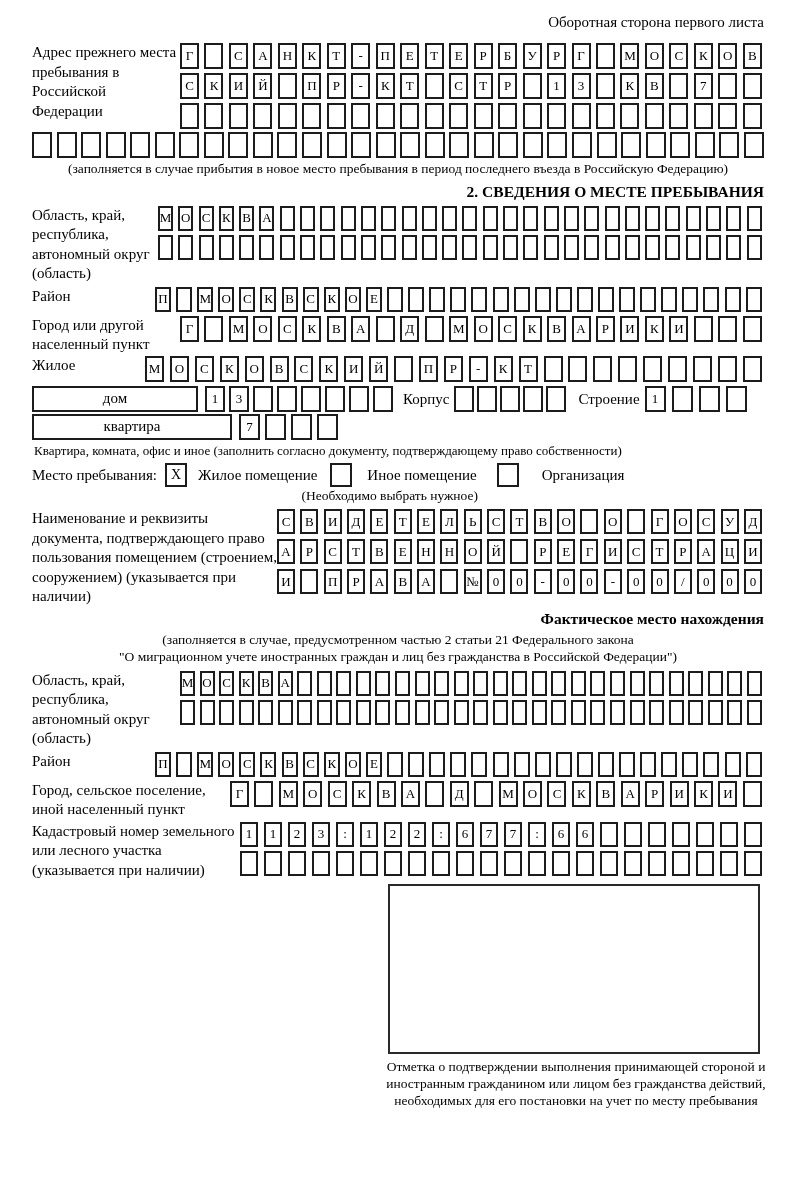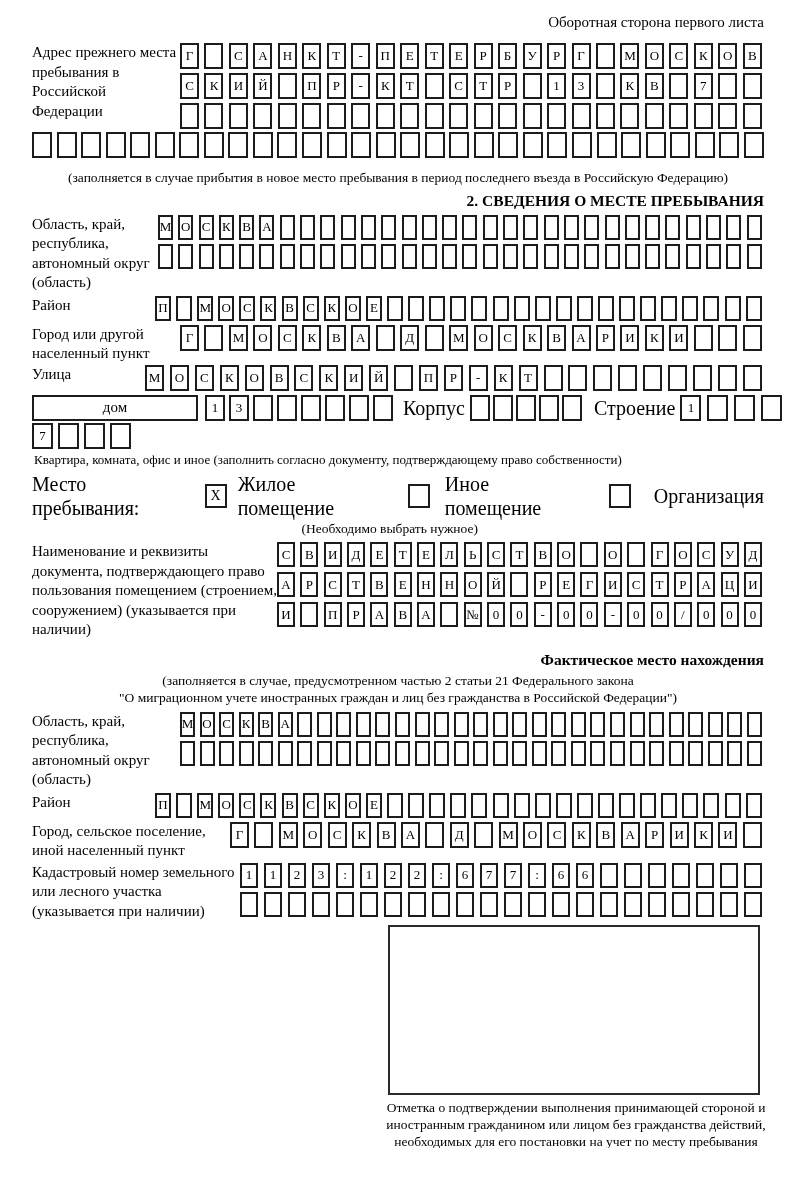--- a/index.html
+++ b/index.html
@@ -36,38 +36,38 @@
   .g-apt { width: 99px; }      .g-apt .cell { width: 21px; }
 
   .named-box {
     border: 2px solid #1c1c1c; height: 26px; display: flex; align-items: center;
     justify-content: center; font-size: 15px; flex: 0 0 auto;
   }
   .box-dom { width: 166px; margin-right: 7px; }
   .box-kv { width: 200px; margin-right: 7px; }
 
   .inline-row { display: flex; align-items: center; }
-  .inline-label { font-size: 20px; line-height: 1.2; }
+  .inline-label { font-size: 15px; line-height: 1.2; }
 
   .caption { font-size: 13px; line-height: 1.2; margin: 3px 0 3px 2px; }
   .center-note { text-align: center; font-size: 13.5px; line-height: 1.25; }
   .sec-title { text-align: right; font-weight: bold; font-size: 15.5px; }
 
   .m-prev { margin-top: 12px; }
-  .m-note1 { margin-top: 12px; }
+  .m-note1 { margin-top: 3px; }
   .m-title { margin-top: 5px; margin-bottom: 5px; }
   .m-block { margin-top: 2px; }
   .m-district { margin-top: 3px; margin-bottom: 4px; }
   .m-street { margin-top: 1px; margin-bottom: 4px; }
   .m-house { margin-top: 2px; }
   .m-apt { margin-top: 2px; }
   .m-stay { margin-top: 5px; }
   .m-selnote { margin-left: 166px; width: 280px; margin-top: 1px; margin-bottom: 4px; text-align: right; }
   .m-doc { margin-top: 2px; }
-  .m-act-title { margin-top: 11px; margin-bottom: 4px; }
+  .m-act-title { margin-top: 3px; margin-bottom: 4px; }
   .m-act-notes { margin-bottom: 5px; }
 
   .checkbox {
     width: 22px; height: 24px; border: 2px solid #1c1c1c; display: inline-flex;
     align-items: center; justify-content: center; font-size: 14px; flex: 0 0 auto;
   }
   .cb1 { margin: 0 11px 0 8px; }
   .cb2 { margin: 0 15px 0 13px; }
   .cb3 { margin: 0 23px 0 20px; }
 
@@ -329,21 +329,21 @@
         <span class="cell">И</span>
         <span class="cell">К</span>
         <span class="cell">И</span>
         <span class="cell"></span>
         <span class="cell"></span>
         <span class="cell"></span>
       </div>
   </div>
 
   <div class="row m-street">
-    <div class="label lw-street">Улица</div>
+    <div class="label lw-street">Жилое</div>
     <div class="grid g-street">
         <span class="cell">М</span>
         <span class="cell">О</span>
         <span class="cell">С</span>
         <span class="cell">К</span>
         <span class="cell">О</span>
         <span class="cell">В</span>
         <span class="cell">С</span>
         <span class="cell">К</span>
         <span class="cell">И</span>
@@ -389,20 +389,21 @@
     <div class="inline-label" style="margin:0 5px 0 12px">Строение</div>
     <div class="grid g-stroenie">
         <span class="cell">1</span>
         <span class="cell"></span>
         <span class="cell"></span>
         <span class="cell"></span>
       </div>
   </div>
 
   <div class="inline-row m-apt">
+    <div class="named-box box-kv">квартира</div>
     <div class="grid g-apt">
         <span class="cell">7</span>
         <span class="cell"></span>
         <span class="cell"></span>
         <span class="cell"></span>
       </div>
   </div>
   <div class="caption">Квартира, комната, офис и иное (заполнить согласно документу, подтверждающему право собственности)</div>
 
   <div class="inline-row m-stay">

